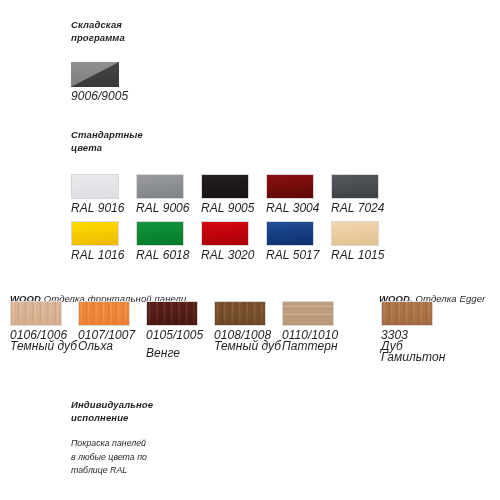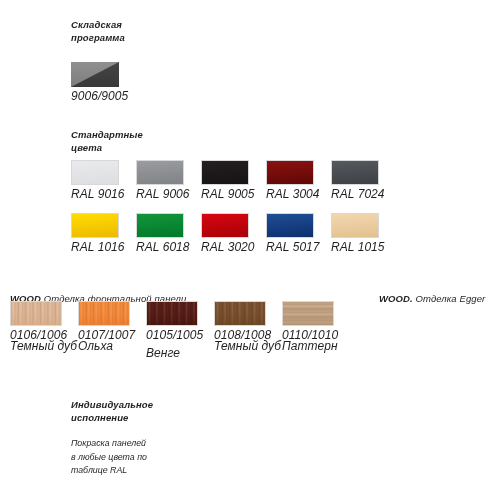--- a/index.html
+++ b/index.html
@@ -60,25 +60,25 @@
     position: absolute; inset: 0;
     background: linear-gradient(180deg,#454545 0%, #383838 100%);
     clip-path: polygon(100% 0, 100% 100%, 0 100%);
   }
 
   
   #std-heading { left: 71px; top: 128px; }
   #ral-grid {
     position: absolute;
     left: 71px;
-    top: 160px;
+    top: 174px;
     display: grid;
     grid-template-columns: repeat(5, 65px);
     grid-auto-rows: auto;
-    row-gap: 13px;
+    row-gap: 7px;
   }
   #ral-grid .cell { width: 65px; }
 
   
   #wood-left-heading { left: 10px; top: 279px; }
   #wood-right-heading { left: 379px; top: 279px; }
   .wood-head-strong { font-weight: bold; }
   .wood-head-rest { font-weight: normal; }
 
   #wood-left-grid {
@@ -217,20 +217,27 @@
         <div class="swatch grain-h" style="background-color: rgb(196, 163, 131); box-shadow: rgb(176, 143, 110) 0px -14px 16px -12px inset;"></div>
         <div class="swatch-label">0110/1010</div>
         <div class="swatch-label" style="margin-top: 0px;">Паттерн</div>
       </div>
     </div>
 
   <div class="section-heading" id="wood-right-heading">
     <span class="wood-head-strong">WOOD.</span><span class="wood-head-rest"> Отделка Egger</span>
   </div>
 
+  <div id="wood-right-grid">
+      <div class="wood-cell">
+        <div class="swatch grain-v" style="background-color: rgb(178, 118, 74); box-shadow: rgb(156, 98, 56) 0px -14px 16px -12px inset;"></div>
+        <div class="swatch-label">3303</div>
+        <div class="swatch-label" style="margin-top: 0px;">Дуб Гамильтон</div>
+      </div>
+    </div>
 
   <div class="section-heading" id="indiv-heading">Индивидуальное
 исполнение</div>
 
   <div id="indiv-body">Покраска панелей
 в любые цвета по
 таблице RAL</div>
 
 </div>
 

